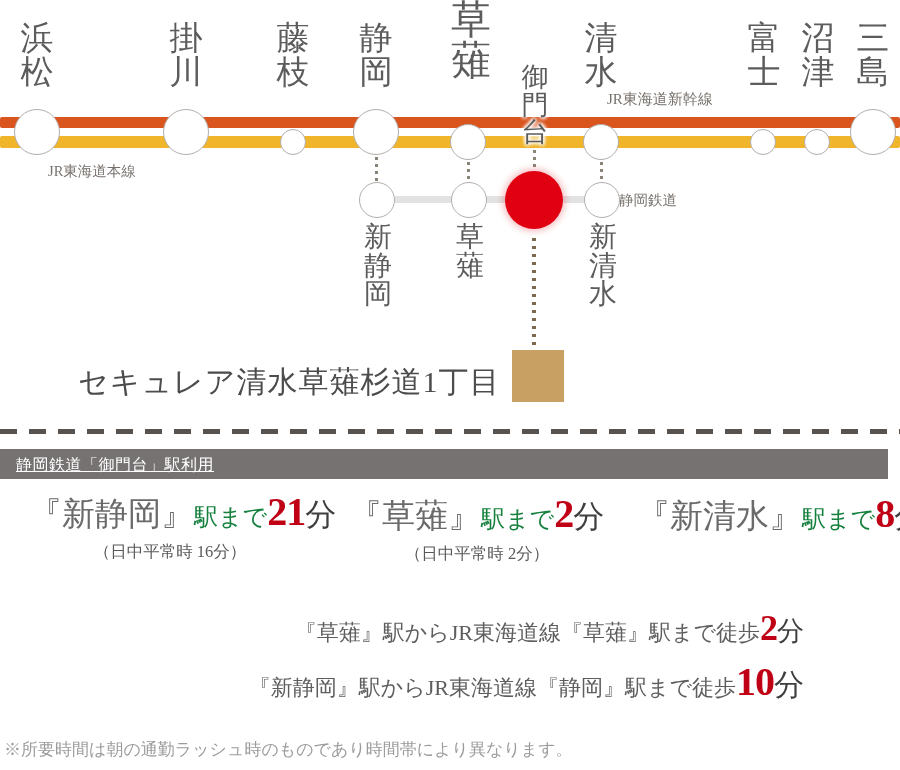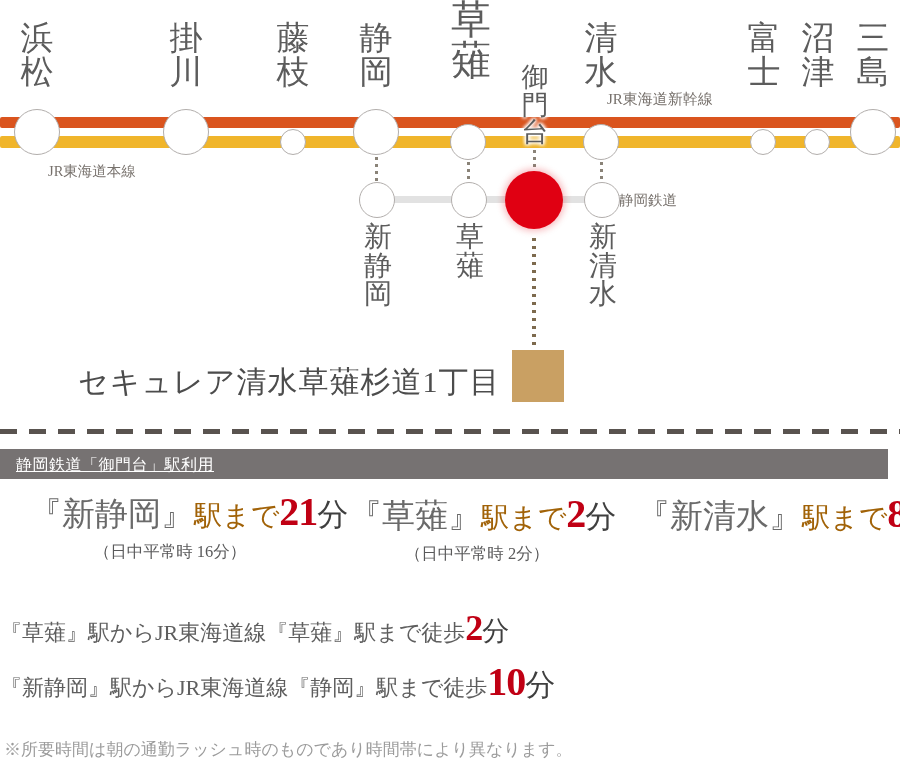--- a/index.html
+++ b/index.html
@@ -71,27 +71,27 @@
   .gray-bar{position:absolute;left:0;top:449px;width:888px;height:30px;
      background:#767272;}
   .gray-bar .txt{position:absolute;left:16px;top:6px;font-size:16px;color:#ffffff;
      font-family:"Liberation Serif","DejaVu Serif",serif;letter-spacing:.5px;text-decoration:underline;}
 
   
   .times{position:absolute;left:0;top:492px;width:900px;height:85px;}
   .time-block{position:absolute;text-align:center;white-space:nowrap;}
   .time-main{font-size:33px;color:#6a6a6a;line-height:1;white-space:nowrap;}
   .time-main .stname{font-size:33px;color:#6a6a6a;padding-left:29px;}
-  .time-main .made{font-size:28px;color:#a16207;}
+  .time-main .made{font-size:24px;color:#15803d;}
   .time-main .num{font-size:40px;color:#c00014;font-weight:bold;letter-spacing:-1px;}
   .time-main .fun{font-size:31px;color:#3f3f3f;}
   .time-sub{font-size:16.5px;color:#59595a;margin-top:9px;white-space:nowrap;}
 
   
-  .walk{position:absolute;width:772px;text-align:left;white-space:nowrap;color:#5e5e5e;}
+  .walk{position:absolute;width:772px;text-align:right;white-space:nowrap;color:#5e5e5e;padding-left:32px;}
   .walk .t{font-size:22px;}
   .walk .num{font-size:36px;color:#c00014;font-weight:bold;letter-spacing:-1px;}
   .walk .fun{font-size:27px;color:#3f3f3f;}
   .walk.w1{top:607px;}
   .walk.w2{top:658px;}
   .walk.w2 .t{font-size:22px;}
   .walk.w2 .num{font-size:40px;}
   .walk.w2 .fun{font-size:30px;}
 
   

